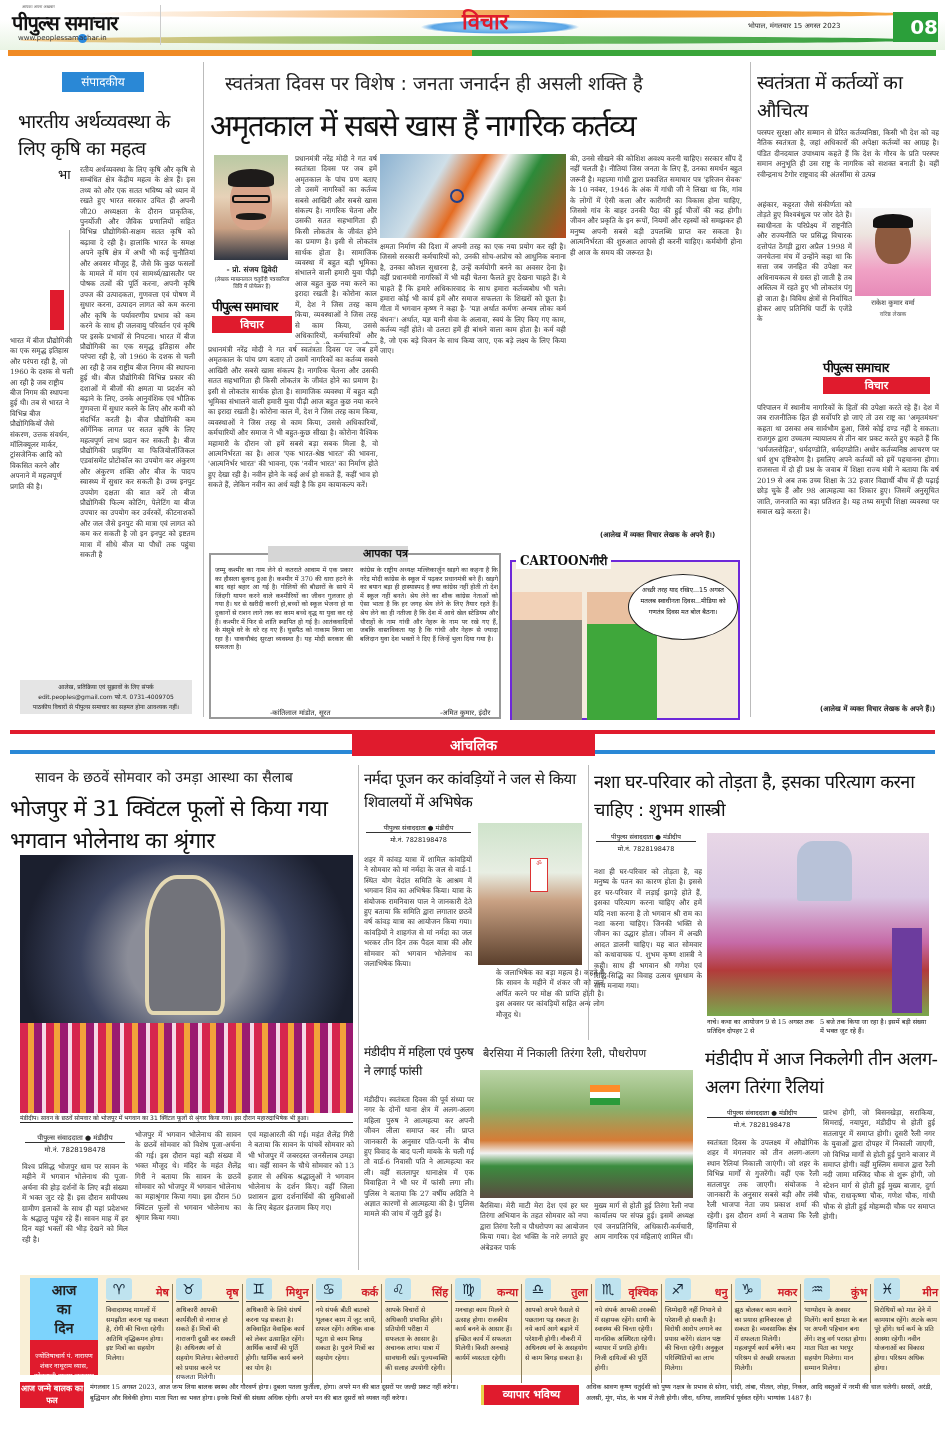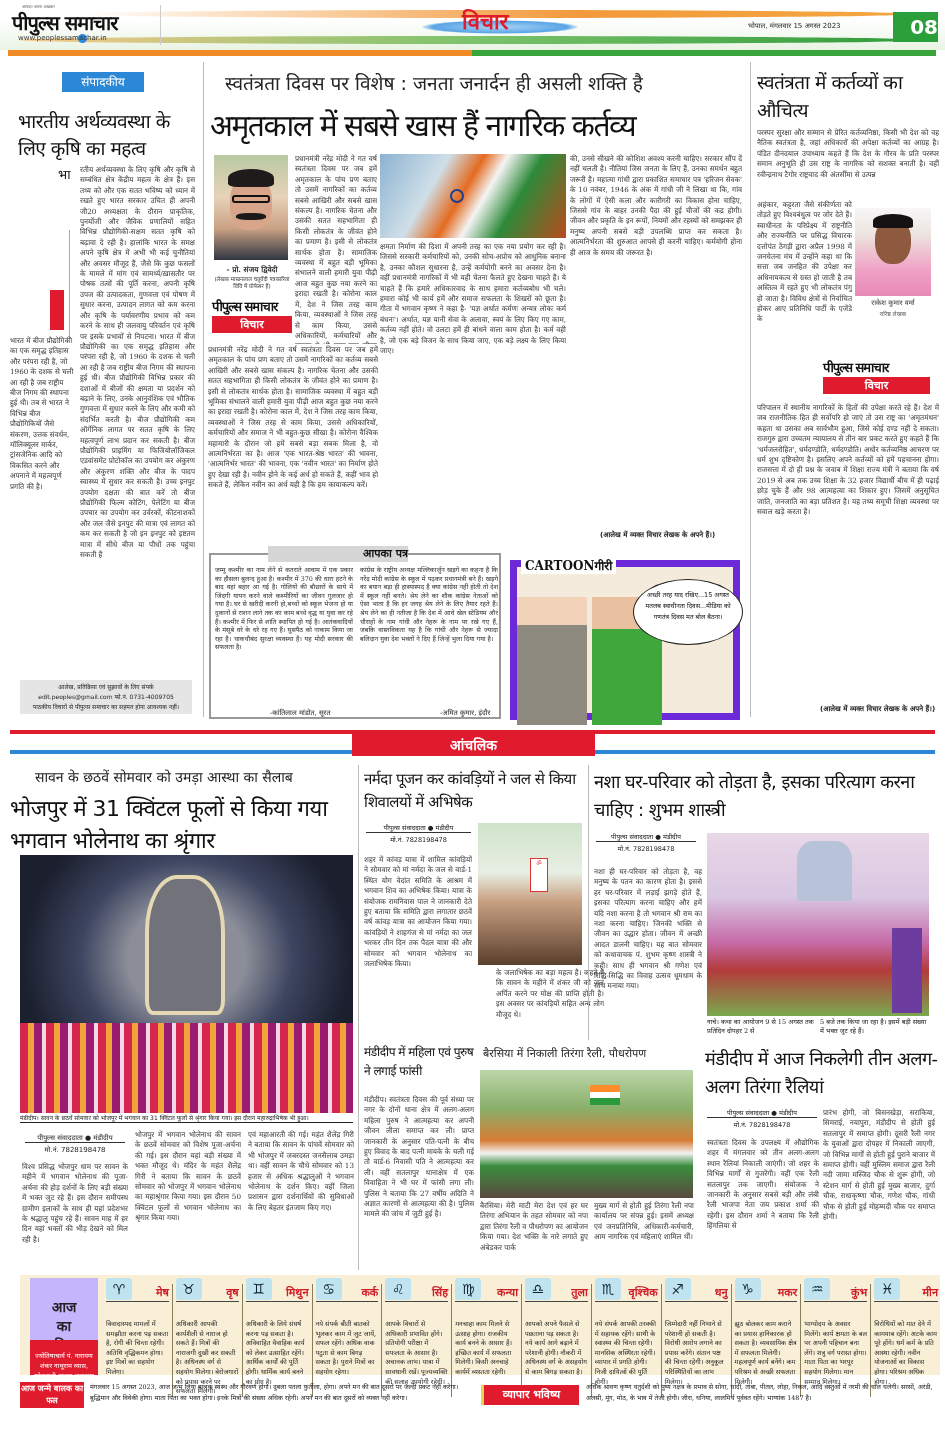--- a/index.html
+++ b/index.html
@@ -14,21 +14,21 @@
 #rule-top{left:8px;top:50px;width:928px;height:6px;background:linear-gradient(90deg,#f08a24 0,#f08a24 50%,#3aa53a 50%,#3aa53a 100%)}
 .hl{font-weight:normal;color:#111;font-family:"DejaVu Sans",sans-serif;letter-spacing:-0.5px}
 .redbox{background:#e01b2d;color:#fff;font-weight:bold;text-align:center}
 .bluebox{background:#2a88d6;color:#fff;text-align:center}
 .vline{background:#bbb;width:1px}
 .photo{overflow:hidden}
 .byline{font-size:7px;color:#333;text-align:center;font-family:"DejaVu Serif",serif}
 .horo{border-right:1px solid #8a7d5a;padding:0 3px}
 .horo .sign{color:#d01d27;font-weight:bold;font-size:11px;text-align:right;border-bottom:1px solid #444;height:18px;position:relative}
 .horo .ic{position:absolute;left:0;top:-6px;width:26px;height:22px;background:#bfe3ef;border-radius:3px;text-align:center;font-size:14px;line-height:22px;color:#123}
-.horo .body{font-size:6.6px;line-height:9.6px;color:#222;margin-top:18px;font-family:"DejaVu Serif",serif}
+.horo .body{font-size:6.6px;line-height:9.6px;color:#222;margin-top:4px;font-family:"DejaVu Serif",serif}
 </style>
 </head>
 <body>
 
 <div id="masthead" class="abs">
   <div class="abs tri-top"></div>
   <div class="abs tri-bot"></div>
   <div class="abs" style="left:22px;top:4px;font-size:4px;color:#555">आपका अपना अखबार</div>
   <div class="abs logo" style="left:12px;top:9px;font-size:20px">पीपुल्स समाचार</div>
   <div class="abs" style="left:78px;top:34px;width:9px;height:9px;border-radius:50%;background:#2a8ae0"></div>
@@ -77,21 +77,21 @@
 <div class="abs" style="left:600px;top:530px;font-size:7px;font-weight:bold;color:#222">(आलेख में व्यक्त विचार लेखक के अपने हैं।)</div>
 <div class="abs vline" style="left:750px;top:62px;height:655px"></div>
 
 <div class="abs" style="left:209px;top:553px;width:292px;height:166px;border:2px solid #999"></div>
 <div class="abs" style="left:268px;top:546px;width:140px;height:16px;background:#d6d6d6;text-align:right;font-size:11px;font-weight:bold;line-height:16px;color:#111">आपका पत्र</div>
 <div class="abs txt" style="left:215px;top:566px;width:138px;height:140px;font-size:6.4px;line-height:8.6px">जम्मू कश्मीर का नाम लेने से कतराते आवाम में एक प्रकार का हौसला बुलन्द हुआ है। कश्मीर में 370 की धारा हटने के बाद वहां बहार आ गई है। गोलियों की बौछारों के साये में जिंदगी यापन करने वाले कश्मीरियों का जीवन गुलजार हो गया है। घर से खरीदी करनी हो,बच्चों को स्कूल भेजना हो या दुकानों से राशन लाने तक का काम बच्चे वृद्ध या युवा कर रहे हैं। कश्मीर में फिर से शांति स्थापित हो गई है। आतंकवादियों के मंसूबे धरे के धरे रह गए हैं। घुसपैठ को नाकाम किया जा रहा है। चाकचौबंद सुरक्षा व्यवस्था है। यह मोदी सरकार की सफलता है।</div>
 <div class="abs" style="left:270px;top:708px;font-size:7px;font-family:'DejaVu Serif',serif">-कांतिलाल मांडोत, सूरत</div>
 <div class="abs txt" style="left:360px;top:566px;width:138px;height:140px;font-size:6.4px;line-height:8.6px">कांग्रेस के राष्ट्रीय अध्यक्ष मल्लिकार्जुन खड़गे का कहना है कि नरेंद्र मोदी कांग्रेस के स्कूल में पढ़कर प्रधानमंत्री बने हैं। खड़गे का बयान बड़ा ही हास्यास्पद है क्या कांग्रेस नहीं होती तो देश में स्कूल नहीं बनते। श्रेय लेने का शौक कांग्रेस नेताओं को ऐसा भाता है कि हर जगह श्रेय लेने के लिए तैयार रहते हैं। श्रेय लेने का ही नतीजा है कि देश में आधे खेल स्टेडियम और चौराहों के नाम गांधी और नेहरू के नाम पर रखे गए हैं, जबकि वास्तविकता यह है कि गांधी और नेहरू से ज्यादा बलिदान युवा देश भक्तों ने दिए हैं जिन्हें भुला दिया गया है।</div>
 <div class="abs" style="left:440px;top:708px;font-size:7px;font-family:'DejaVu Serif',serif">-अमित कुमार, इंदौर</div>
 
-<div class="abs" style="left:510px;top:560px;width:230px;height:160px;border:7px solid #6d28d9;background:#f4ebdd">
+<div class="abs" style="left:510px;top:560px;width:230px;height:160px;border:2px solid #6d28d9;background:#f4ebdd">
   <div style="position:absolute;left:4px;top:-10px;background:#fff;padding:0 4px;font-weight:bold;font-size:12px;color:#111;font-family:'DejaVu Serif',serif">
     <span>CARTOON</span><span>गीरी</span>
   </div>
   <div style="position:absolute;left:0;top:30px;width:70px;height:128px;background:linear-gradient(180deg,#f2d2b8 0 22%,#8f8a80 22% 100%)"></div>
   <div style="position:absolute;left:75px;top:30px;width:70px;height:128px;background:linear-gradient(180deg,#e9c0a0 0 25%,#3fa73b 25% 100%)"></div>
   <div style="position:absolute;left:116px;top:12px;width:110px;height:66px;border:1.5px solid #222;border-radius:50%;background:#fff;font-size:6.4px;line-height:11px;text-align:center;padding:10px 8px;color:#111">अच्छी तरह याद रखिए...15 अगस्त मतलब स्वाधीनता दिवस...मीडिया को गणतंत्र दिवस मत बोल बैठना।</div>
 </div>
 
 <div class="abs hl" style="left:757px;top:68px;width:185px;font-size:19px;line-height:28px">स्वतंत्रता में कर्तव्यों का औचित्य</div>
 <div class="abs txt" style="left:757px;top:128px;width:182px;height:72px">परस्पर सुरक्षा और सम्मान से प्रेरित कर्तव्यनिष्ठा, किसी भी देश को वह नैतिक स्वतंत्रता है, जहां अधिकारों की अपेक्षा कर्तव्यों का आग्रह है। पंडित दीनदयाल उपाध्याय कहते हैं कि देश के गौरव के प्रति परस्पर समान अनुभूति ही उस राष्ट्र के नागरिक को सशक्त बनाती है। वहीं रवीन्द्रनाथ टैगोर राष्ट्रवाद की अंतर्सीमा से उत्पन्न</div>
@@ -156,21 +156,21 @@
 <div class="abs" style="left:707px;top:1018px;width:110px;font-size:6.5px;line-height:9px;font-family:'DejaVu Serif',serif">नाचे। कथा का आयोजन 9 से 15 अगस्त तक प्रतिदिन दोपहर 2 से</div>
 <div class="abs" style="left:820px;top:1018px;width:110px;font-size:6.5px;line-height:9px;font-family:'DejaVu Serif',serif">5 बजे तक किया जा रहा है। इसमें बड़ी संख्या में भक्त जुट रहे हैं।</div>
 
 <div class="abs hl" style="left:705px;top:1045px;width:235px;font-size:18px;line-height:28px">मंडीदीप में आज निकलेगी तीन अलग-अलग तिरंगा रैलियां</div>
 <div class="abs" style="left:707px;top:1108px;width:110px;font-size:6.5px;text-align:center;border-bottom:1px solid #333">पीपुल्स संवाददाता ● मंडीदीप</div>
 <div class="abs" style="left:707px;top:1120px;width:110px;font-size:6.5px;text-align:center">मो.नं. 7828198478</div>
 <div class="abs txt" style="left:707px;top:1138px;width:112px;height:127px">स्वतंत्रता दिवस के उपलक्ष्य में औद्योगिक शहर में मंगलवार को तीन अलग-अलग स्थान रैलियां निकाली जाएंगी। जो शहर के विभिन्न मार्गों से गुजरेंगी। वहीं एक रैली सतलापुर तक जाएगी। संयोजक ने जानकारी के अनुसार सबसे बड़ी और लंबी रैली भाजपा नेता जय प्रकाश शर्मा की रहेगी। इस दौरान शर्मा ने बताया कि रैली हिंगलिया से</div>
 <div class="abs txt" style="left:823px;top:1108px;width:112px;height:157px">प्रारंभ होगी, जो बिसनखेड़ा, सराकिया, सिमराई, नयापुरा, मंडीदीप से होती हुई सतलापुर में समाप्त होगी। दूसरी रैली नगर के युवाओं द्वारा दोपहर में निकाली जाएगी, जो विभिन्न मार्गों से होती हुई पुराने बाजार में समाप्त होगी। वहीं मुस्लिम समाज द्वारा रैली नदी जामा मस्जिद चौक से शुरू होगी, जो स्टेशन मार्ग से होती हुई मुख्य बाजार, दुर्गा चौक, राधाकृष्णा चौक, गणेश चौक, गांधी चौक से होती हुई मोहम्मदी चौक पर समाप्त होगी।</div>
 
 <div class="abs" style="left:20px;top:1275px;width:920px;height:100px;background:#f9efd6"></div>
-<div class="abs" style="left:30px;top:1278px;width:68px;height:62px;background:#c4b5fd;text-align:center;font-weight:bold;font-size:14px;line-height:19px;padding-top:20px">
+<div class="abs" style="left:30px;top:1278px;width:68px;height:62px;background:#7dd3fc;text-align:center;font-weight:bold;font-size:14px;line-height:19px;padding-top:3px">
   <div>आज</div>
   <div>का</div>
   <div>दिन</div>
 </div>
 <div class="abs" style="left:30px;top:1340px;width:68px;height:35px;background:#e01b2d;color:#fff;font-size:6.5px;line-height:10px;text-align:center;padding-top:11px">ज्योतिषाचार्य पं. नारायण शंकर नाथूराम व्यास, कोतवाली बाजार जबलपुर</div>
 
 <div class="abs" style="left:103px;top:1284px;width:838px;height:92px;display:grid;grid-template-columns:repeat(12,1fr)">
   <div class="horo">
       <div class="sign"><span class="ic">♈</span><span>मेष</span></div>
       <div class="body">विवादास्पद मामलों में समझौता करना पड़ सकता है, रोगी की चिन्ता रहेगी। अतिथि वृद्धिकमन होगा। इष्ट मित्रों का सहयोग मिलेगा।</div>

